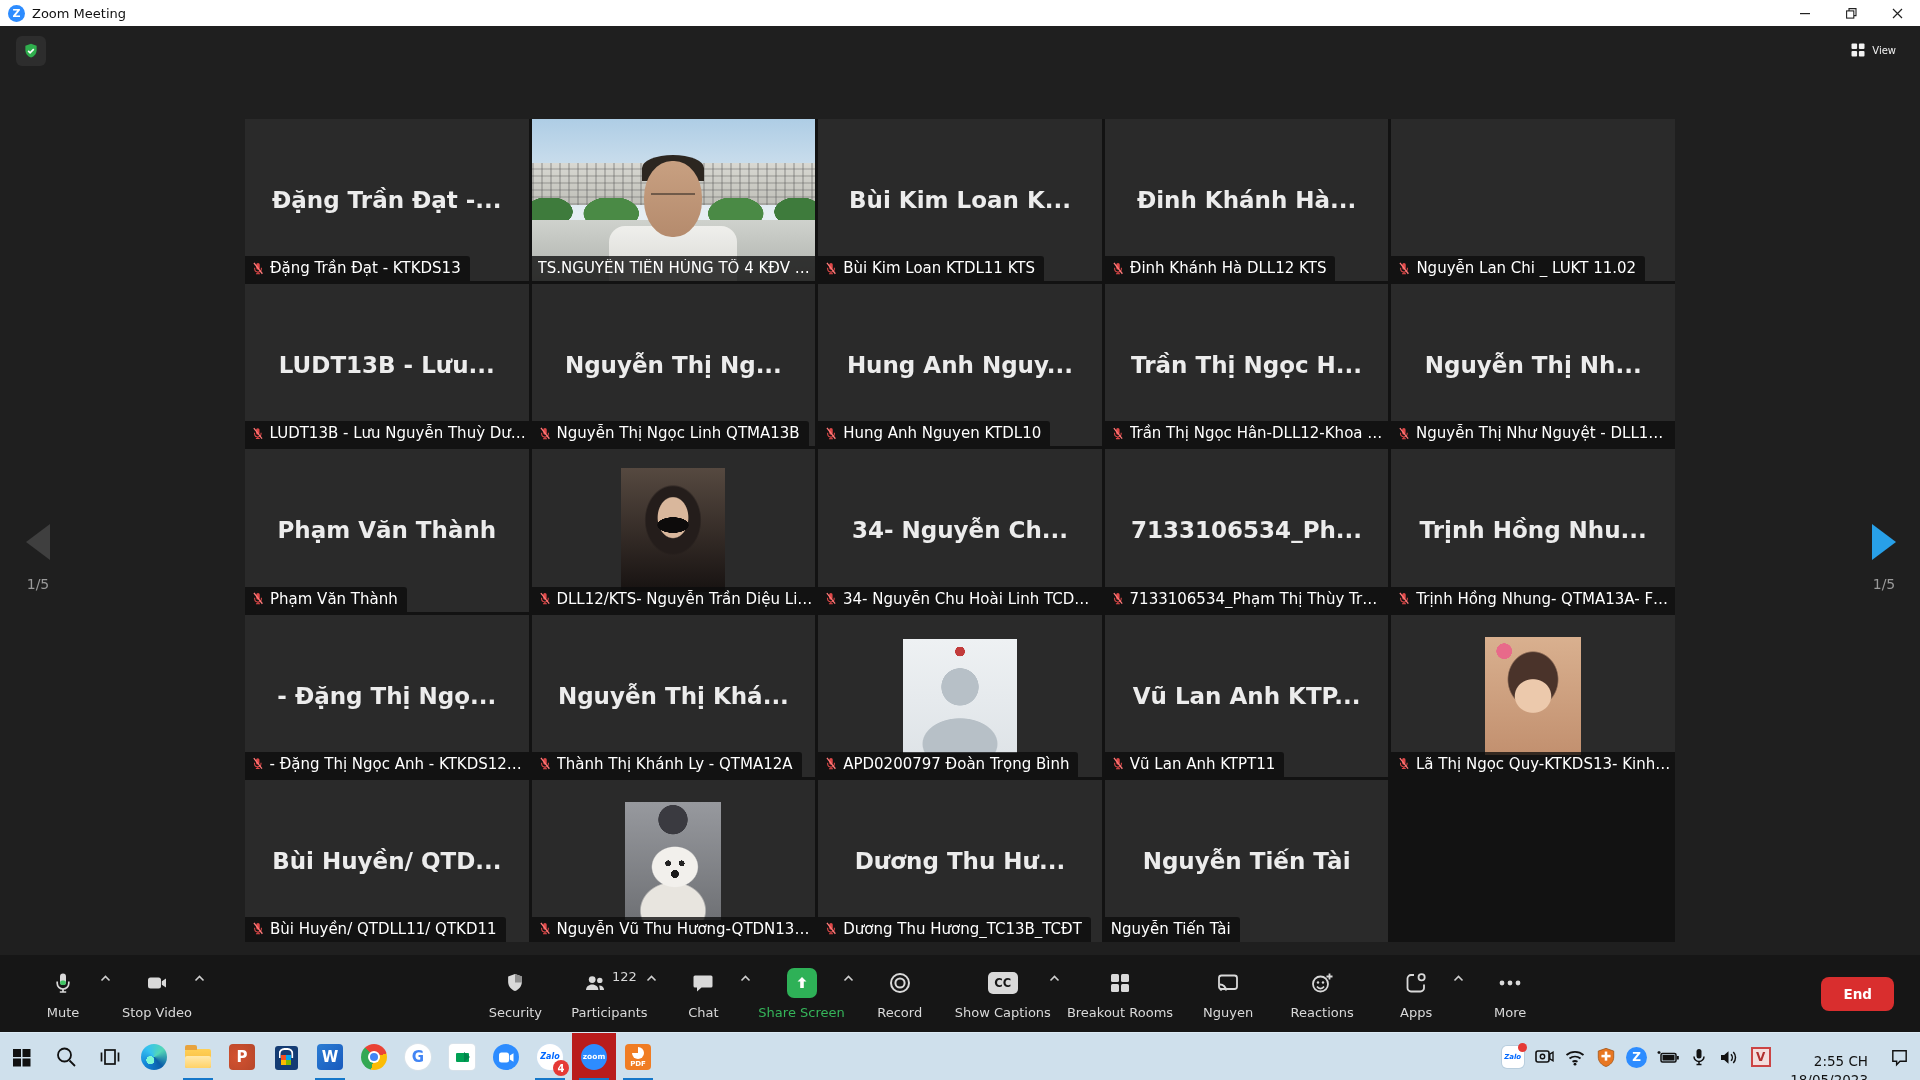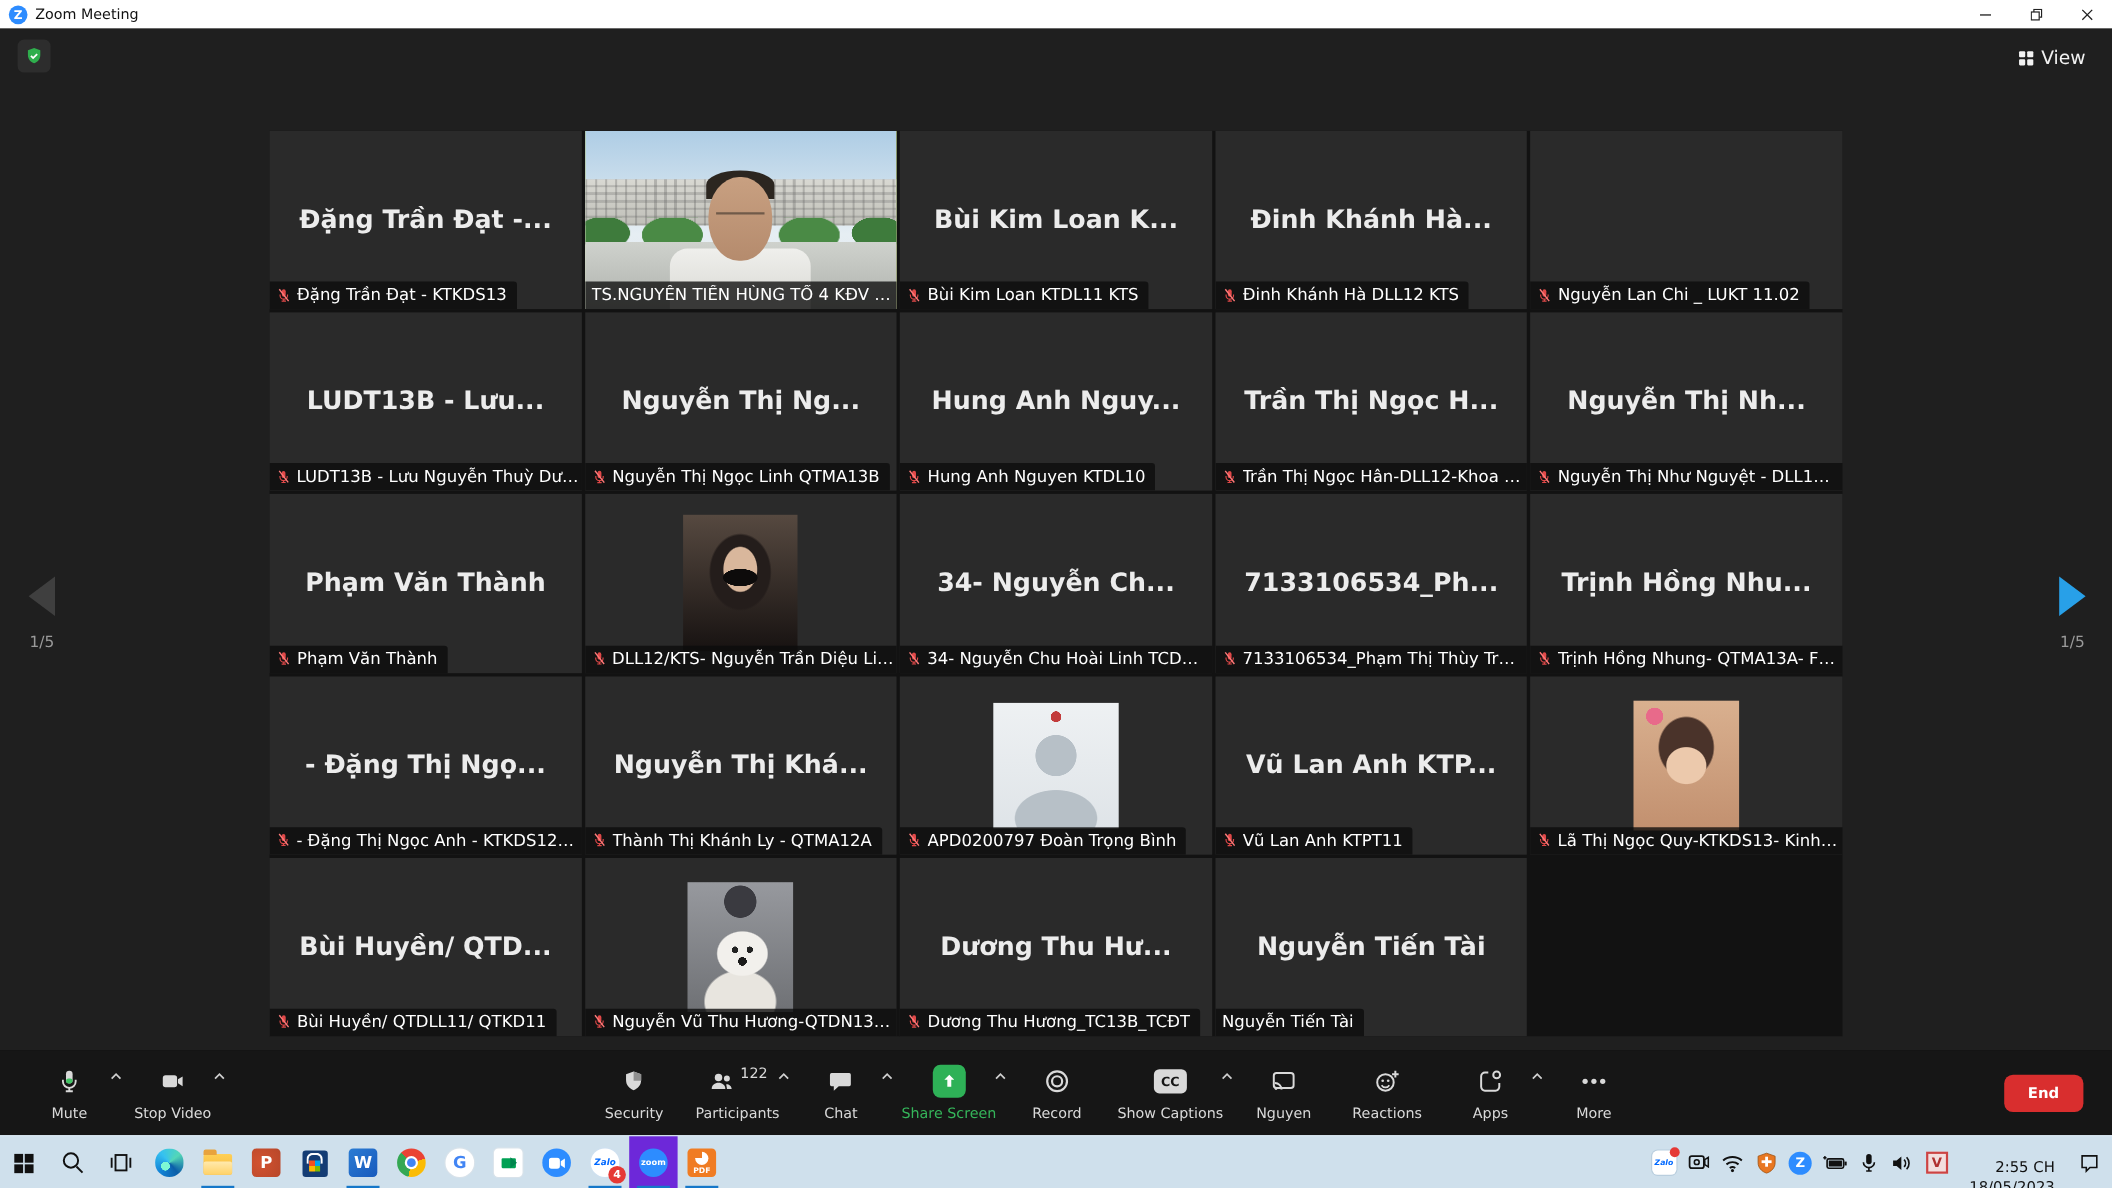--- a/index.html
+++ b/index.html
@@ -12,21 +12,21 @@
     font-weight:bold;font-size:11px;display:flex;align-items:center;justify-content:center;}
   .tb-title{font-size:13px;color:#111;}
   .win-controls{margin-left:auto;display:flex;height:100%;}
   .win-btn{width:46px;height:100%;display:flex;align-items:center;justify-content:center;}
 
   
   .meeting{position:relative;height:929px;background:#1f1f1f;}
   .shield-badge{position:absolute;top:10px;left:16px;width:30px;height:30px;border-radius:6px;
     background:#2d2d2d;display:flex;align-items:center;justify-content:center;}
   .view-btn{position:absolute;top:13px;right:18px;display:flex;align-items:center;gap:7px;
-    color:#f2f2f2;font-size:17px;padding:4px 6px;border-radius:4px;}
+    color:#f2f2f2;font-size:10px;padding:4px 6px;border-radius:4px;}
   .nav-prev{position:absolute;left:26px;top:498px;width:0;height:0;
     border-top:18px solid transparent;border-bottom:18px solid transparent;border-right:24px solid #3f3f3f;}
   .nav-next{position:absolute;right:24px;top:498px;width:0;height:0;
     border-top:18px solid transparent;border-bottom:18px solid transparent;border-left:24px solid #28a0e8;}
   .page-label{position:absolute;top:550px;color:#9a9a9a;font-size:14px;width:40px;text-align:center;}
   .page-label.left{left:18px;} .page-label.right{right:16px;}
 
   .grid{position:absolute;left:245px;top:93px;width:1430px;height:823px;background:#121212;
     display:grid;grid-template-columns:repeat(5,1fr);grid-template-rows:repeat(5,1fr);gap:3px;}
   .tile{position:relative;background:#2a2a2a;overflow:hidden;}
@@ -100,21 +100,21 @@
   .share-label{color:#35b55a;}
   .ic-cc{width:30px;height:22px;background:#d9d9d9;border-radius:5px;display:flex;
     align-items:center;justify-content:center;font-weight:bold;font-size:11.5px;color:#161616;}
   .tbar-center{display:flex;margin-left:auto;height:100%;}
   .end-btn{margin-left:auto;margin-right:10px;background:#d92e2e;color:#fff;font-size:13.5px;
     padding:9px 22px;border-radius:8px;font-weight:bold;}
 
   
   .taskbar{height:48px;background:#cfe0ec;display:flex;align-items:stretch;border-top:1px solid #dcebf5;}
   .tb-slot{width:44px;display:flex;align-items:center;justify-content:center;position:relative;}
-  .tb-slot.active{background:#6d28d9;}
+  .tb-slot.active{background:#b91c1c;}
   .indicator{position:absolute;bottom:0;left:7px;right:7px;height:3px;background:#1577c9;}
   .badge{position:absolute;right:3px;bottom:5px;min-width:16px;height:16px;border-radius:50%;
     background:#e53935;color:#fff;font-size:10px;font-weight:bold;display:flex;
     align-items:center;justify-content:center;z-index:3;}
   .glyph{line-height:1;}
   .ic-edge{width:26px;height:26px;border-radius:50%;background:
     radial-gradient(circle at 36% 62%,#7df9d4 0 17%,transparent 18%),
     conic-gradient(from 140deg,#0b5ea8,#1385d8,#35c1f1,#53d7b7,#0b5ea8);}
   .ic-folder{width:26px;height:19px;position:relative;margin-top:3px;
     background:linear-gradient(#ffd056,#f5b63c);border-radius:2px;}
@@ -619,20 +619,31 @@
         <div class="ic-cc">
             <span>CC</span>
           </div>
       </div>
       <span>Show Captions</span>
       <svg class="chev" width="11" height="7" viewBox="0 0 11 7">
           <path d="M1.5 5.5 5.5 1.5 9.5 5.5" fill="none" stroke="#cfcfcf" stroke-width="1.6"></path>
         </svg>
     </div>
 
+    <div class="tbar-btn">
+      <div class="icon-slot">
+        <svg width="26" height="26" viewBox="0 0 26 26">
+            <rect x="4" y="4" width="8" height="8" rx="1.5" fill="#d9d9d9"></rect>
+            <rect x="14" y="4" width="8" height="8" rx="1.5" fill="#d9d9d9"></rect>
+            <rect x="4" y="14" width="8" height="8" rx="1.5" fill="#d9d9d9"></rect>
+            <rect x="14" y="14" width="8" height="8" rx="1.5" fill="#d9d9d9"></rect>
+          </svg>
+      </div>
+      <span>Breakout Rooms</span>
+    </div>
 
     <div class="tbar-btn">
       <div class="icon-slot">
         <svg width="26" height="24" viewBox="0 0 24 24">
             <rect x="3" y="4.5" width="18" height="13.5" rx="2.5" fill="none" stroke="#d9d9d9" stroke-width="1.8"></rect>
             <path d="M4 13.5a6 6 0 0 1 6 6" fill="none" stroke="#d9d9d9" stroke-width="1.8"></path>
             <circle cx="5" cy="18.5" r="1.3" fill="#d9d9d9"></circle>
           </svg>
       </div>
       <span>Nguyen</span>

